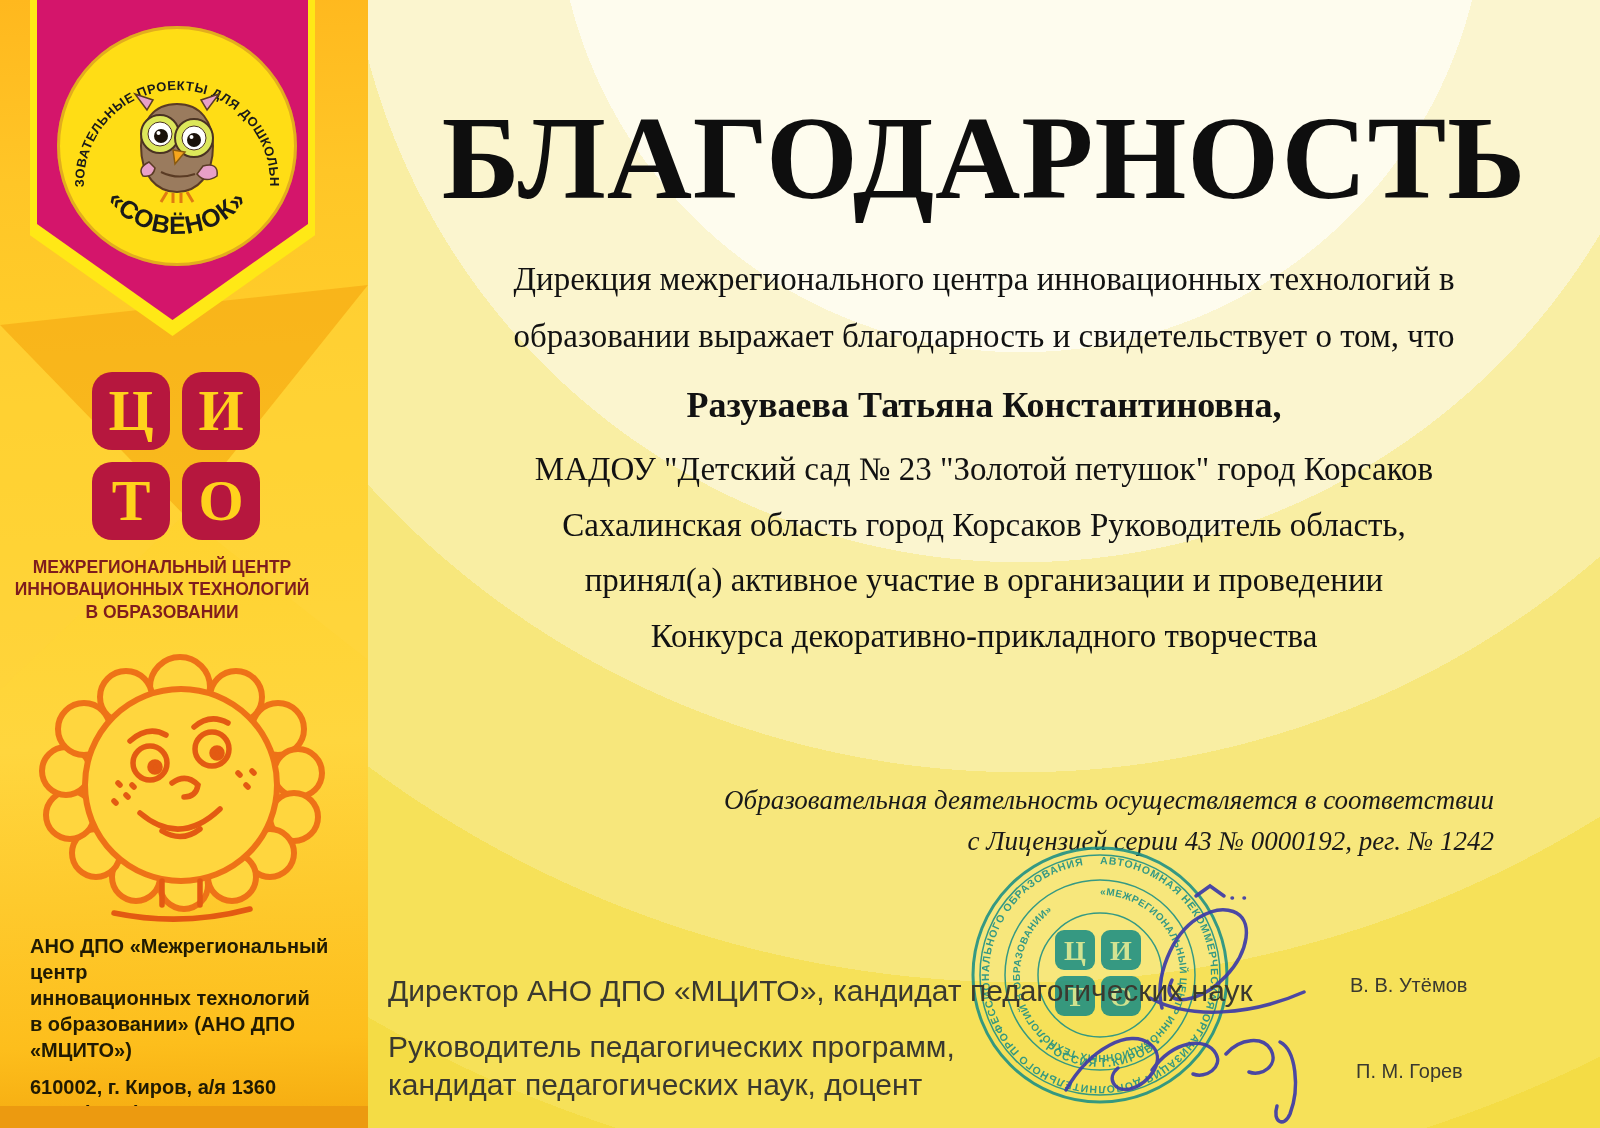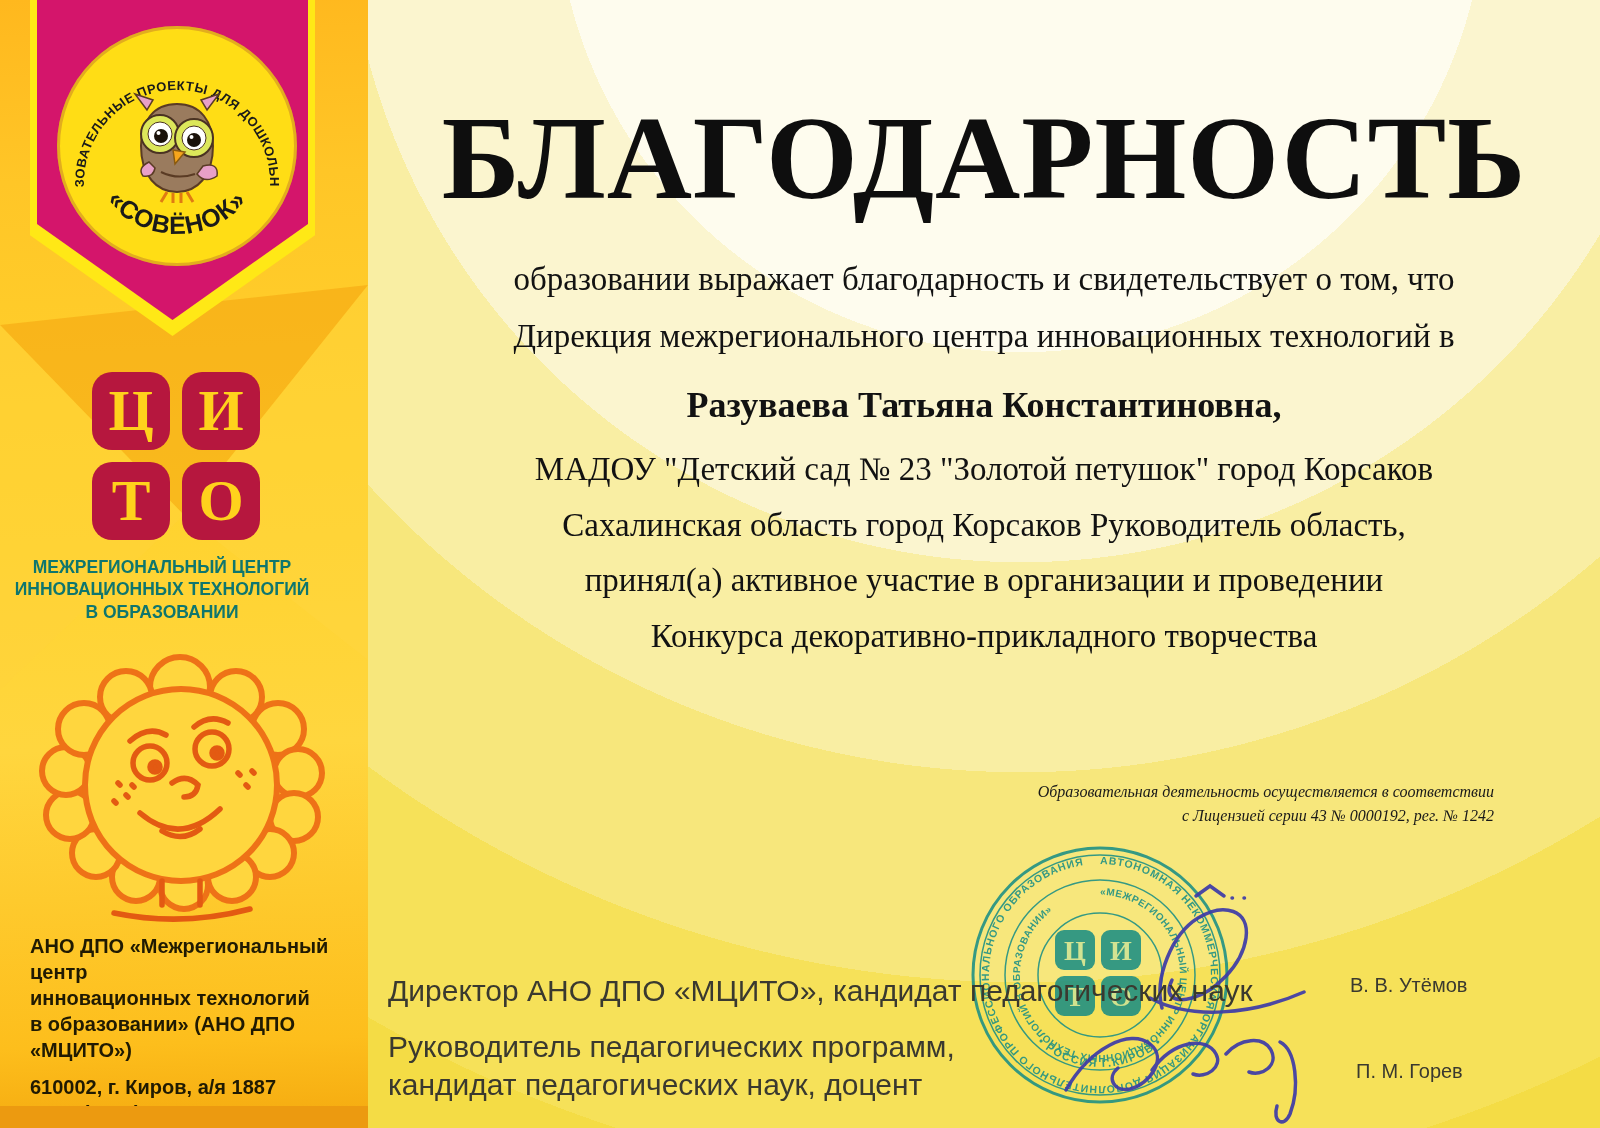--- a/index.html
+++ b/index.html
@@ -31,35 +31,35 @@
     background:#FFDD15;box-shadow:inset 0 0 0 3px rgba(140,30,60,.25);}
   .badge-svg{position:absolute;left:0;top:0;}
   .arc-text{font-family:"Liberation Sans",sans-serif;font-weight:bold;fill:#1A1A1A;}
 
   
   .cito{position:absolute;left:92px;top:372px;width:168px;height:168px;
     display:grid;grid-template-columns:78px 78px;grid-template-rows:78px 78px;gap:12px;}
   .cito .sq{background:#B6173E;border-radius:20px;display:flex;align-items:center;justify-content:center;
     color:#FFD21C;font-family:"Liberation Serif",serif;font-weight:bold;font-size:58px;line-height:1;}
   .cito-caption{position:absolute;left:0;top:556px;width:324px;text-align:center;
-    font-family:"Liberation Sans",sans-serif;font-weight:bold;font-size:17.5px;line-height:1.28;color:#0f766e;}
+    font-family:"Liberation Sans",sans-serif;font-weight:bold;font-size:17.5px;line-height:1.28;color:#7f1d1d;}
 
   
   .contacts{position:absolute;left:30px;top:933px;width:325px;
     font-family:"Liberation Sans",sans-serif;font-weight:bold;font-size:20px;line-height:1.3;color:#201A02;}
   .contacts .gap{height:11px;}
 
   
   .main{position:absolute;left:368px;top:0;right:0;bottom:0;text-align:center;color:#121212;}
   .title{margin-top:97px;font-size:118px;line-height:1.05;font-weight:bold;letter-spacing:1px;color:#0E0E0E;}
   .intro{margin-top:30px;font-size:33px;line-height:1.72;}
   .recipient{margin-top:20px;font-size:36px;font-weight:bold;}
   .bodytext{margin-top:16px;font-size:33px;line-height:1.68;}
   .license{position:absolute;right:106px;top:780px;text-align:right;
-    font-style:italic;font-size:16px;line-height:1.5;color:#191919;}
+    font-style:italic;font-size:27px;line-height:1.5;color:#191919;}
 
   .sig-block{position:absolute;left:20px;top:972px;text-align:left;
     font-family:Liberation Sans, sans-serif;font-size:30px;line-height:1.26;color:#3A392F;}
   .sig-row2{margin-top:18px;}
   .signer-name{position:absolute;font-family:"Liberation Sans",sans-serif;font-size:20px;color:#3A392F;}
   .name1{left:982px;top:974px;}
   .name2{left:988px;top:1060px;}
 
   .stamp{position:absolute;left:592px;top:830px;width:280px;height:300px;opacity:.88;}
   .sig-ink{position:absolute;left:632px;top:878px;width:420px;height:250px;}
@@ -165,32 +165,32 @@
       <path d="M 140,236 l 0,24 M 178,236 l 0,24"></path>
       <path d="M 92,268 q 68,14 136,-4"></path>
     </g>
   </svg>
 
   <div class="contacts">
     <div>АНО ДПО «Межрегиональный центр</div>
     <div>инновационных технологий</div>
     <div>в образовании» (АНО ДПО «МЦИТО»)</div>
     <div class="gap"></div>
-    <div>610002, г. Киров, а/я 1887</div>
+    <div>610002, г. Киров, а/я 1360</div>
     <div>Тел.: (8332) 32-47-48</div>
     <div>E-mail: deti@covenok.ru</div>
 
   </div>
   <div class="left-strip"></div>
 
   <div class="main">
     <div class="title">БЛАГОДАРНОСТЬ</div>
     <div class="intro">
+      <div>Дирекция межрегионального центра инновационных технологий в</div>
       <div>образовании выражает благодарность и свидетельствует о том, что</div>
-      <div>Дирекция межрегионального центра инновационных технологий в</div>
     </div>
     <div class="recipient">Разуваева Татьяна Константиновна,</div>
     <div class="bodytext">
       <div>МАДОУ "Детский сад № 23 "Золотой петушок" город Корсаков</div>
       <div>Сахалинская область город Корсаков Руководитель область,</div>
       <div>принял(а) активное участие в организации и проведении</div>
       <div>Конкурса декоративно-прикладного творчества</div>
     </div>
     <div class="license">
       <div>Образовательная деятельность осуществляется в соответствии</div>

